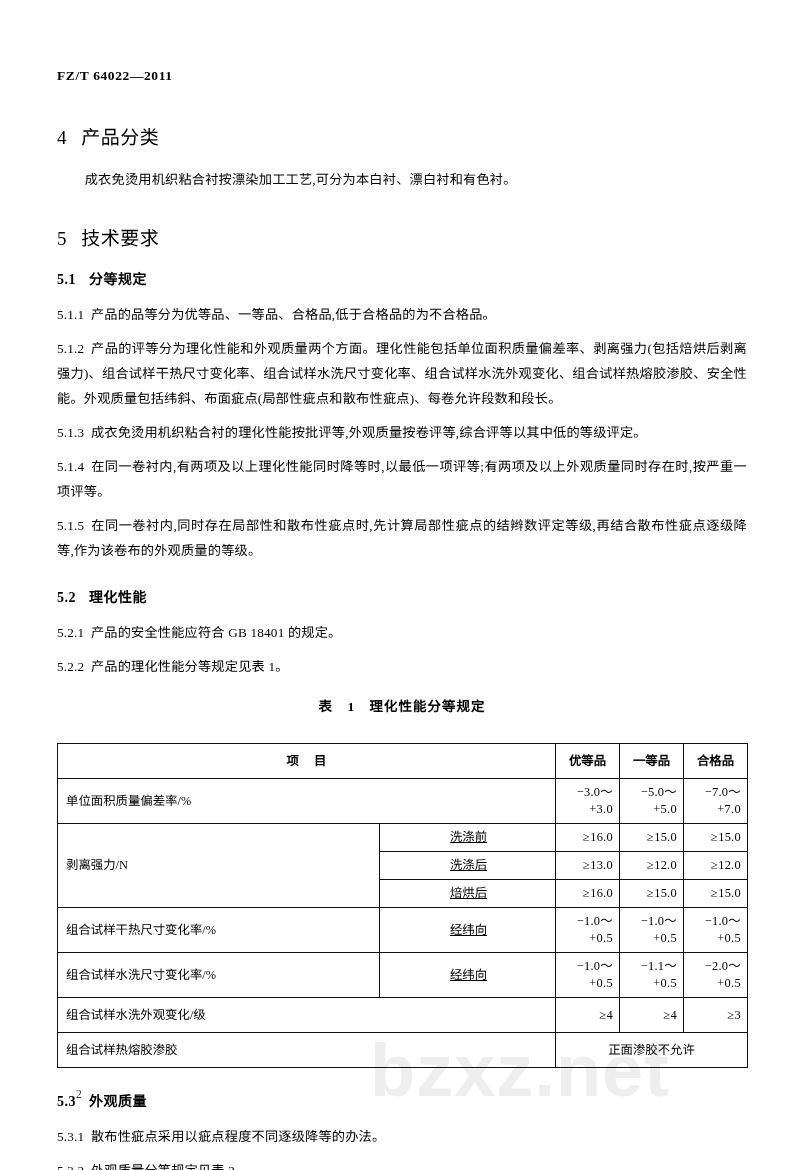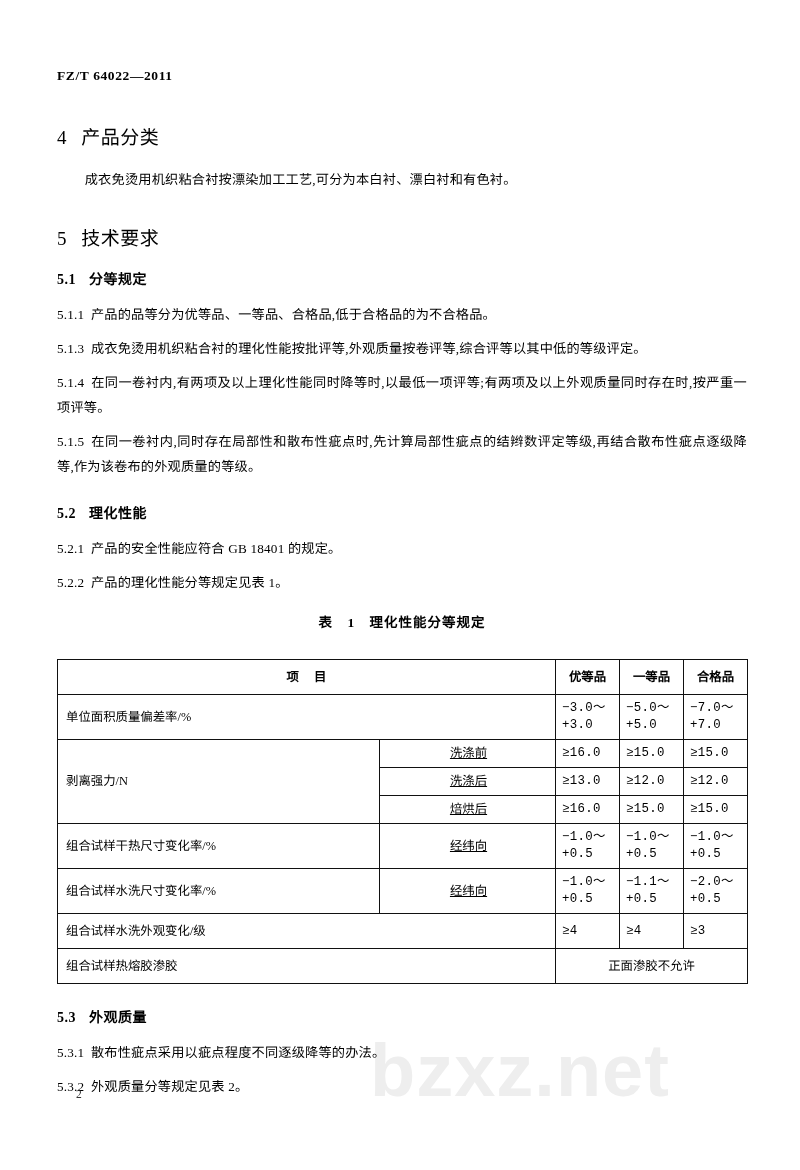--- a/index.html
+++ b/index.html
@@ -120,22 +120,22 @@
     text-align: left;
     padding-left: 8px;
     height: 24px;
   }
   table.spec td.sub {
     text-align: center;
     padding-left: 8px;
     text-decoration: underline;
   }
   table.spec td.val {
-    text-align: left;
-    font-family: Liberation Mono, monospace;
+    text-align: right;
+    font-family: Liberation Serif, serif;
     letter-spacing: 0.3px;
   }
   table.spec td.merged {
     text-align: center;
   }
   .col-item { width: 322px; }
   .col-sub  { width: 176px; }
   .col-v1   { width: 64px; }
   .col-v2   { width: 64px; }
   .col-v3   { width: 64px; }
@@ -176,20 +176,24 @@
     </div>
 
     <div class="h3">
       <span class="num">5.1</span>
       <span>分等规定</span>
     </div>
 
     <p class="para">
       <span class="num">5.1.1</span>
       <span>产品的品等分为优等品、一等品、合格品,低于合格品的为不合格品。</span>
+    </p>
+    <p class="para">
+      <span class="num">5.1.2</span>
+      <span>产品的评等分为理化性能和外观质量两个方面。理化性能包括单位面积质量偏差率、剥离强力(包括焙烘后剥离强力)、组合试样干热尺寸变化率、组合试样水洗尺寸变化率、组合试样水洗外观变化、组合试样热熔胶渗胶、安全性能。外观质量包括纬斜、布面疵点(局部性疵点和散布性疵点)、每卷允许段数和段长。</span>
     </p>
     <p class="para">
       <span class="num">5.1.3</span>
       <span>成衣免烫用机织粘合衬的理化性能按批评等,外观质量按卷评等,综合评等以其中低的等级评定。</span>
     </p>
     <p class="para">
       <span class="num">5.1.4</span>
       <span>在同一卷衬内,有两项及以上理化性能同时降等时,以最低一项评等;有两项及以上外观质量同时存在时,按严重一项评等。</span>
     </p>
     <p class="para">

